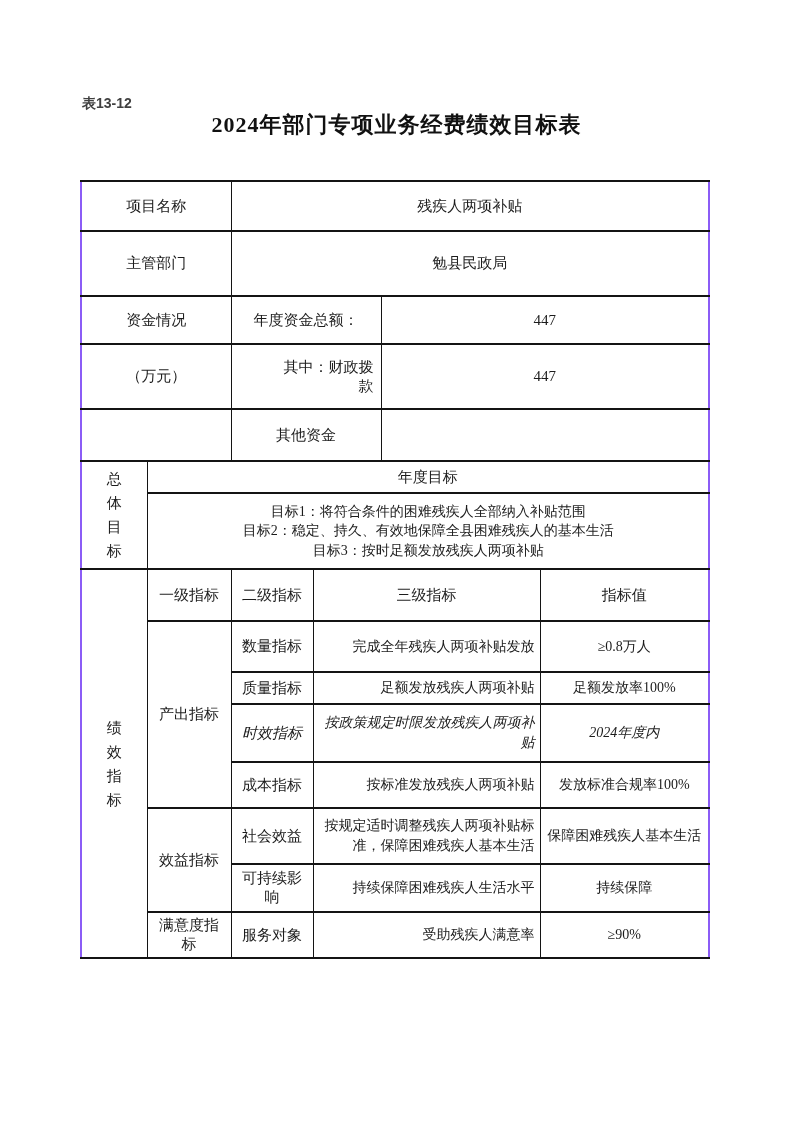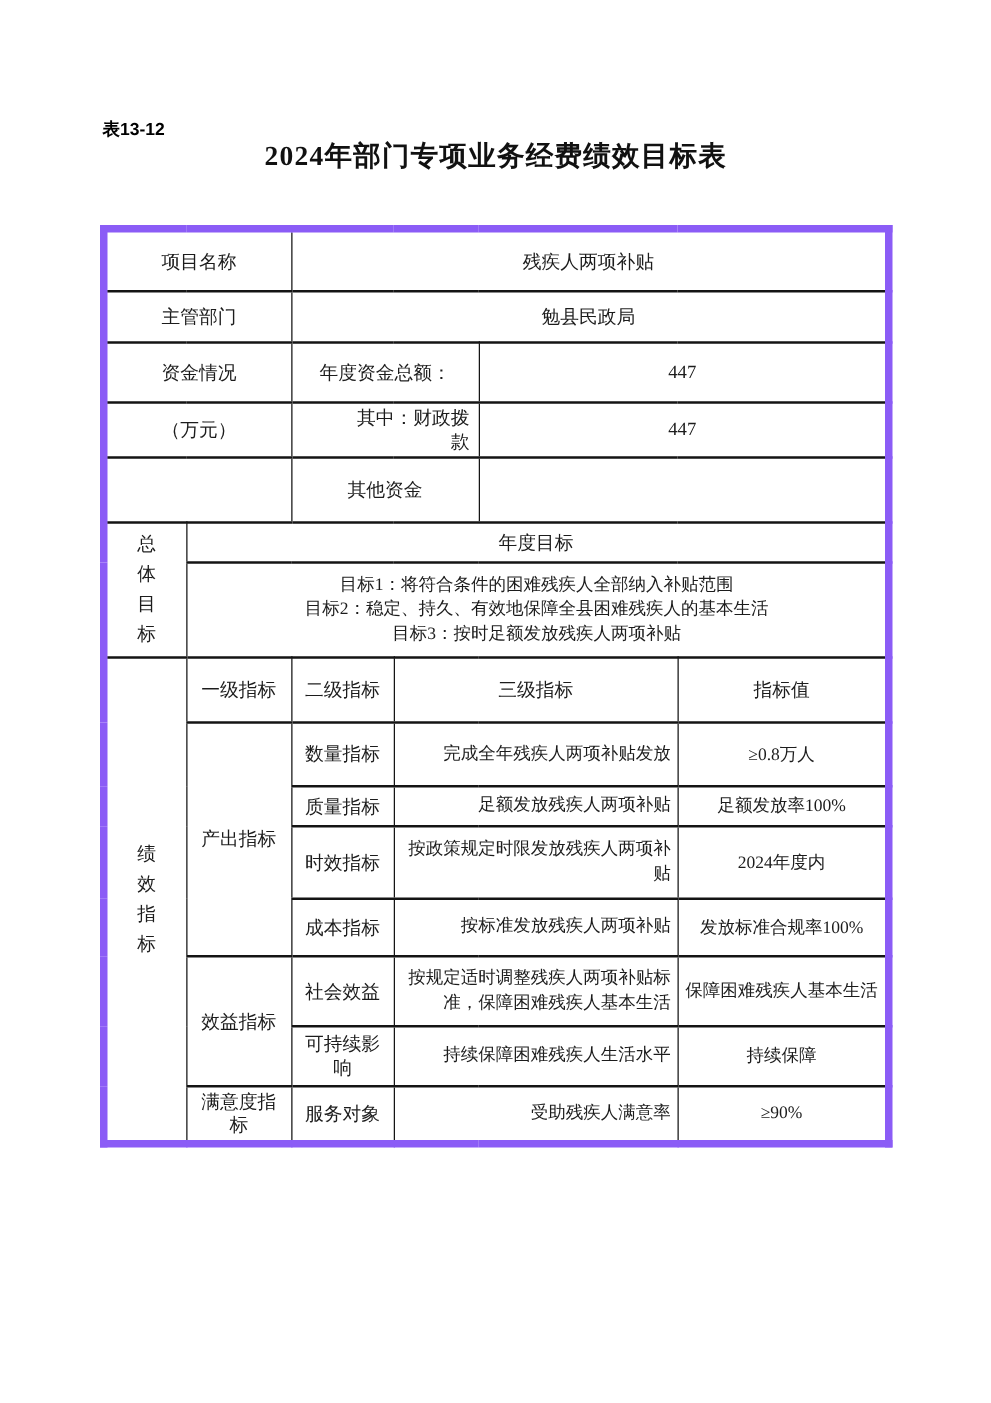--- a/index.html
+++ b/index.html
@@ -7,32 +7,32 @@
     position:relative;
     width:793px;height:1122px;
     background:#ffffff;
     font-family:"Liberation Serif","DejaVu Serif",serif;
     color:#1c1c1c;
     overflow:hidden;
   }
   .doc-tag{
     position:absolute;left:82px;top:95px;
     font-family:"Liberation Sans","DejaVu Sans",sans-serif;
-    font-weight:bold;font-size:14px;color:#000000;
+    font-weight:bold;font-size:14px;color:#404040;
   }
   .doc-title{
     position:absolute;left:0;top:110px;width:793px;
     margin:0;text-align:center;
     font-size:22px;font-weight:600;letter-spacing:1px;color:#111;
   }
   table.main-table{
     position:absolute;left:80px;top:180px;
     width:628px;
     border-collapse:collapse;table-layout:fixed;
-    border:6px solid #8b5cf6;
+    border:2px solid #8b5cf6;
   }
   td{
     border-left:1px solid #141414;
     border-right:1px solid #141414;
     border-top:2px solid #141414;
     border-bottom:2px solid #141414;
     font-size:15px;
     text-align:center;vertical-align:middle;
     padding:2px 5px;
     overflow:hidden;
@@ -42,23 +42,23 @@
   td.ar{text-align:right;padding-right:7px;padding-left:42px;}
   td.l3{font-size:14px;text-align:right;line-height:20px;}
   td.val{font-size:14px;}
   .vtext{
     width:1em;margin:0 auto;
     word-break:break-all;letter-spacing:0;
     line-height:1.6;font-size:15px;text-align:center;
   }
   .goals div{line-height:19.5px;font-size:14px;}
   td.goals-cell{padding-left:6px;}
-  tr.h50{height:50px;} tr.h49{height:41px;font-family:Liberation Serif, serif;} tr.h48{height:48px;}
+  tr.h50{height:50px;} tr.h49{height:65px;font-family:Liberation Serif, serif;} tr.h48{height:48px;}
   tr.h52{height:52px;} tr.h47{height:32px;} tr.h90{height:76px;}
-  tr.h51{height:51px;} tr.h58{height:58px;} tr.h46{height:46px;margin-top:39px;}
+  tr.h51{height:51px;} tr.h58{height:58px;font-style:italic;} tr.h46{height:46px;margin-top:39px;}
   tr.h56{height:56px;}
 </style>
 </head>
 <body>
 
 <div class="page">
 
   <div class="doc-tag">表13-12</div>
   <h1 class="doc-title">2024年部门专项业务经费绩效目标表</h1>
 

